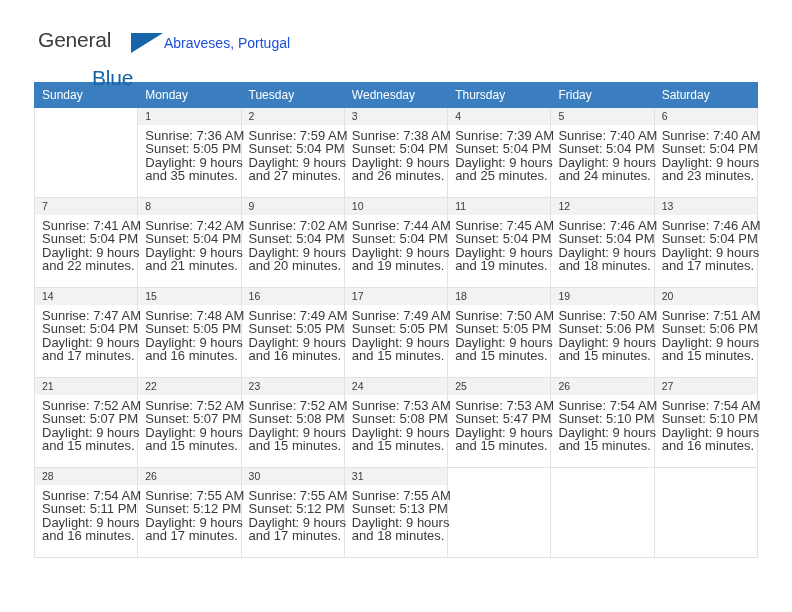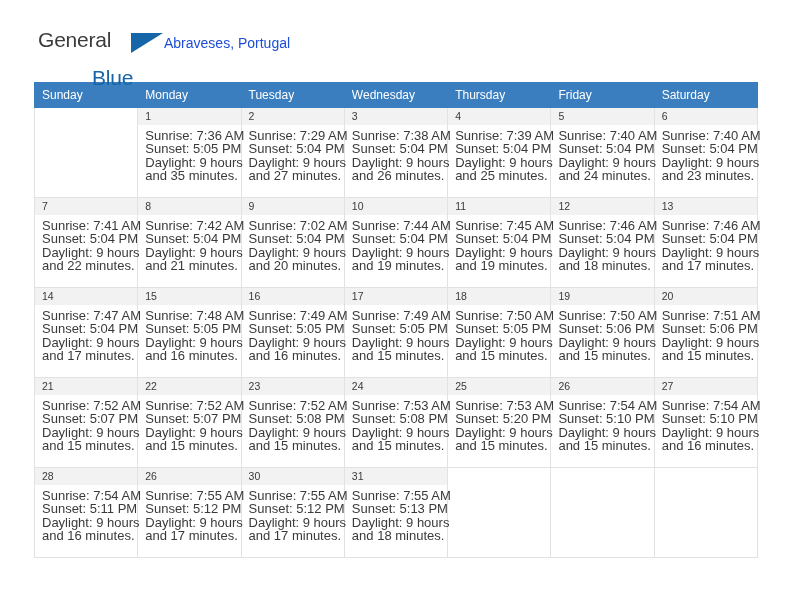--- a/index.html
+++ b/index.html
@@ -170,21 +170,21 @@
             <div class="cell-body">
               <div>Sunrise: 7:36 AM</div>
               <div>Sunset: 5:05 PM</div>
               <div>Daylight: 9 hours</div>
               <div>and 35 minutes.</div>
             </div>
           </td>
           <td class="day-cell">
             <div class="daynum-band">2</div>
             <div class="cell-body">
-              <div>Sunrise: 7:29 AM</div>
+              <div>Sunrise: 7:59 AM</div>
               <div>Sunset: 5:04 PM</div>
               <div>Daylight: 9 hours</div>
               <div>and 27 minutes.</div>
             </div>
           </td>
           <td class="day-cell">
             <div class="daynum-band">3</div>
             <div class="cell-body">
               <div>Sunrise: 7:38 AM</div>
               <div>Sunset: 5:04 PM</div>
@@ -384,21 +384,21 @@
               <div>Sunrise: 7:53 AM</div>
               <div>Sunset: 5:08 PM</div>
               <div>Daylight: 9 hours</div>
               <div>and 15 minutes.</div>
             </div>
           </td>
           <td class="day-cell">
             <div class="daynum-band">25</div>
             <div class="cell-body">
               <div>Sunrise: 7:53 AM</div>
-              <div>Sunset: 5:20 PM</div>
+              <div>Sunset: 5:47 PM</div>
               <div>Daylight: 9 hours</div>
               <div>and 15 minutes.</div>
             </div>
           </td>
           <td class="day-cell">
             <div class="daynum-band">26</div>
             <div class="cell-body">
               <div>Sunrise: 7:54 AM</div>
               <div>Sunset: 5:10 PM</div>
               <div>Daylight: 9 hours</div>

